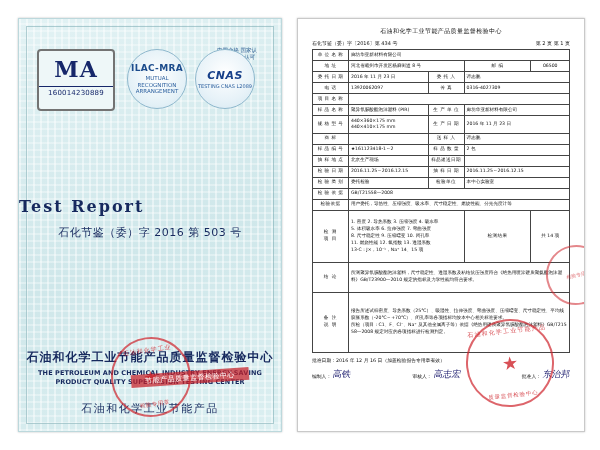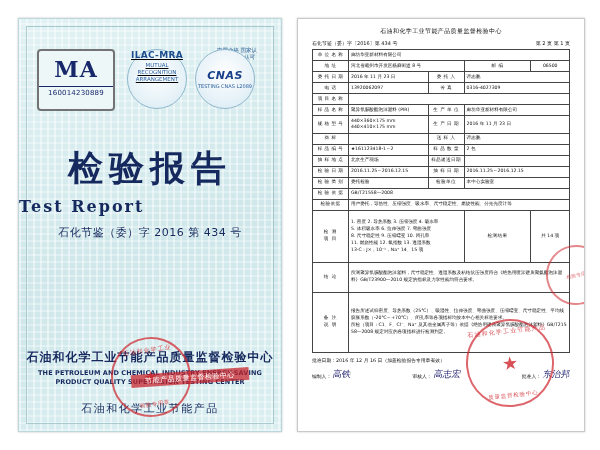--- a/index.html
+++ b/index.html
@@ -93,21 +93,21 @@
   .ilac-badge {
     left: 108px;
     width: 58px;
     height: 58px;
     border-radius: 50%;
     background: radial-gradient(circle at 50% 45%, #ffffff 0%, #e4f1f7 65%, #cfe4ee 100%);
     border: 1px solid #8fb8cd;
     display: flex;
     flex-direction: column;
     align-items: center;
-    text-decoration: underline;
+    justify-content: center;
   }
   .ilac-badge .ilac-main {
     font-size: 9px;
     font-weight: bold;
     color: #1c4c8c;
     letter-spacing: 0.3px;
   }
   .ilac-badge .ilac-sub {
     font-size: 5.5px;
     color: #2b5f9e;
@@ -439,23 +439,22 @@
 实验室
 认可</div>
 
       <div class="badge cnas-badge">
         <div class="cnas-main">CNAS</div>
         <div class="cnas-sub">TESTING
 CNAS L2089</div>
       </div>
     </div>
 
-    <div class="cover-title">检验报告</div>
     <div class="cover-subtitle">Test  Report</div>
-    <div class="cover-no">石化节鉴（委）字 2016 第 434 号</div>
+    <div class="cover-no">石化节鉴（委）字 2016 第 503 号</div>
 
     <div class="cover-org">石油和化学工业节能产品质量监督检验中心</div>
     <div class="cover-org-en">THE PETROLEUM AND CHEMICAL INDUSTRY ENERGY-SAVING PRODUCT QUALITY SUPERVISION TESTING CENTER</div>
     <div class="cover-date">石油和化学工业节能产品</div>
 
     <div class="cover-stamp">
       <div class="ring-text">石油和化学工业</div>
       <div class="star">★</div>
       <div class="ring-text-bottom">检验专用章</div>
     </div>

